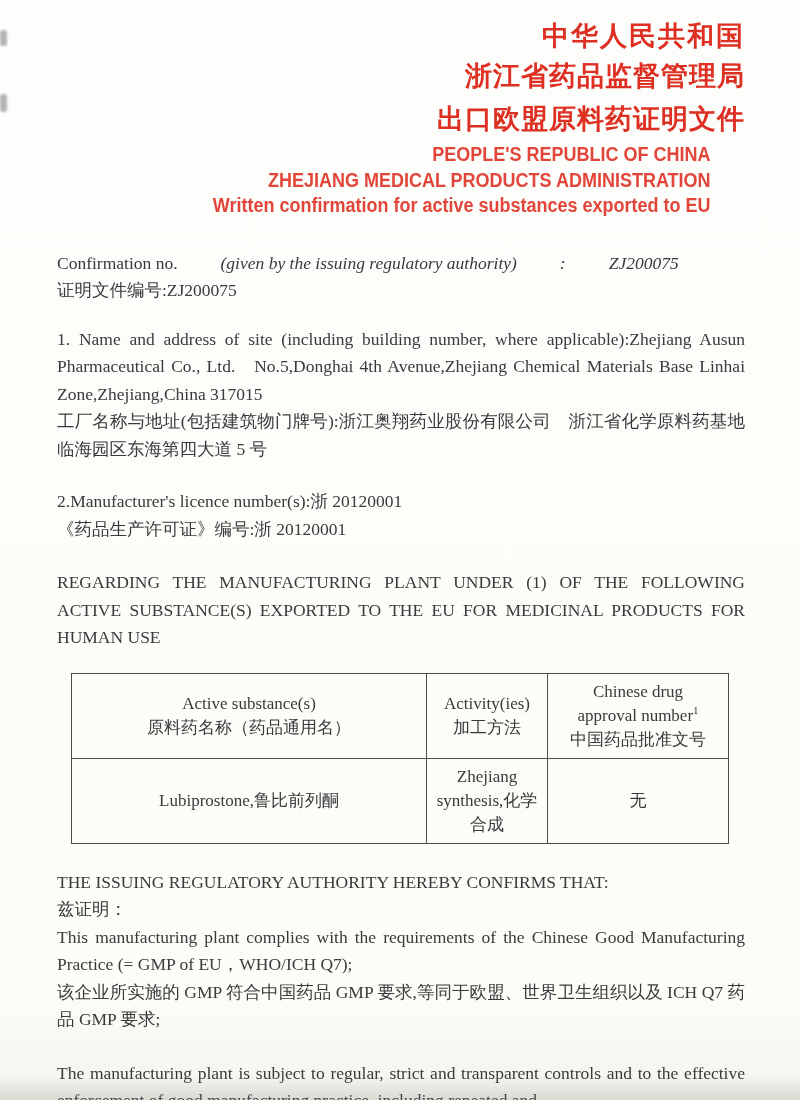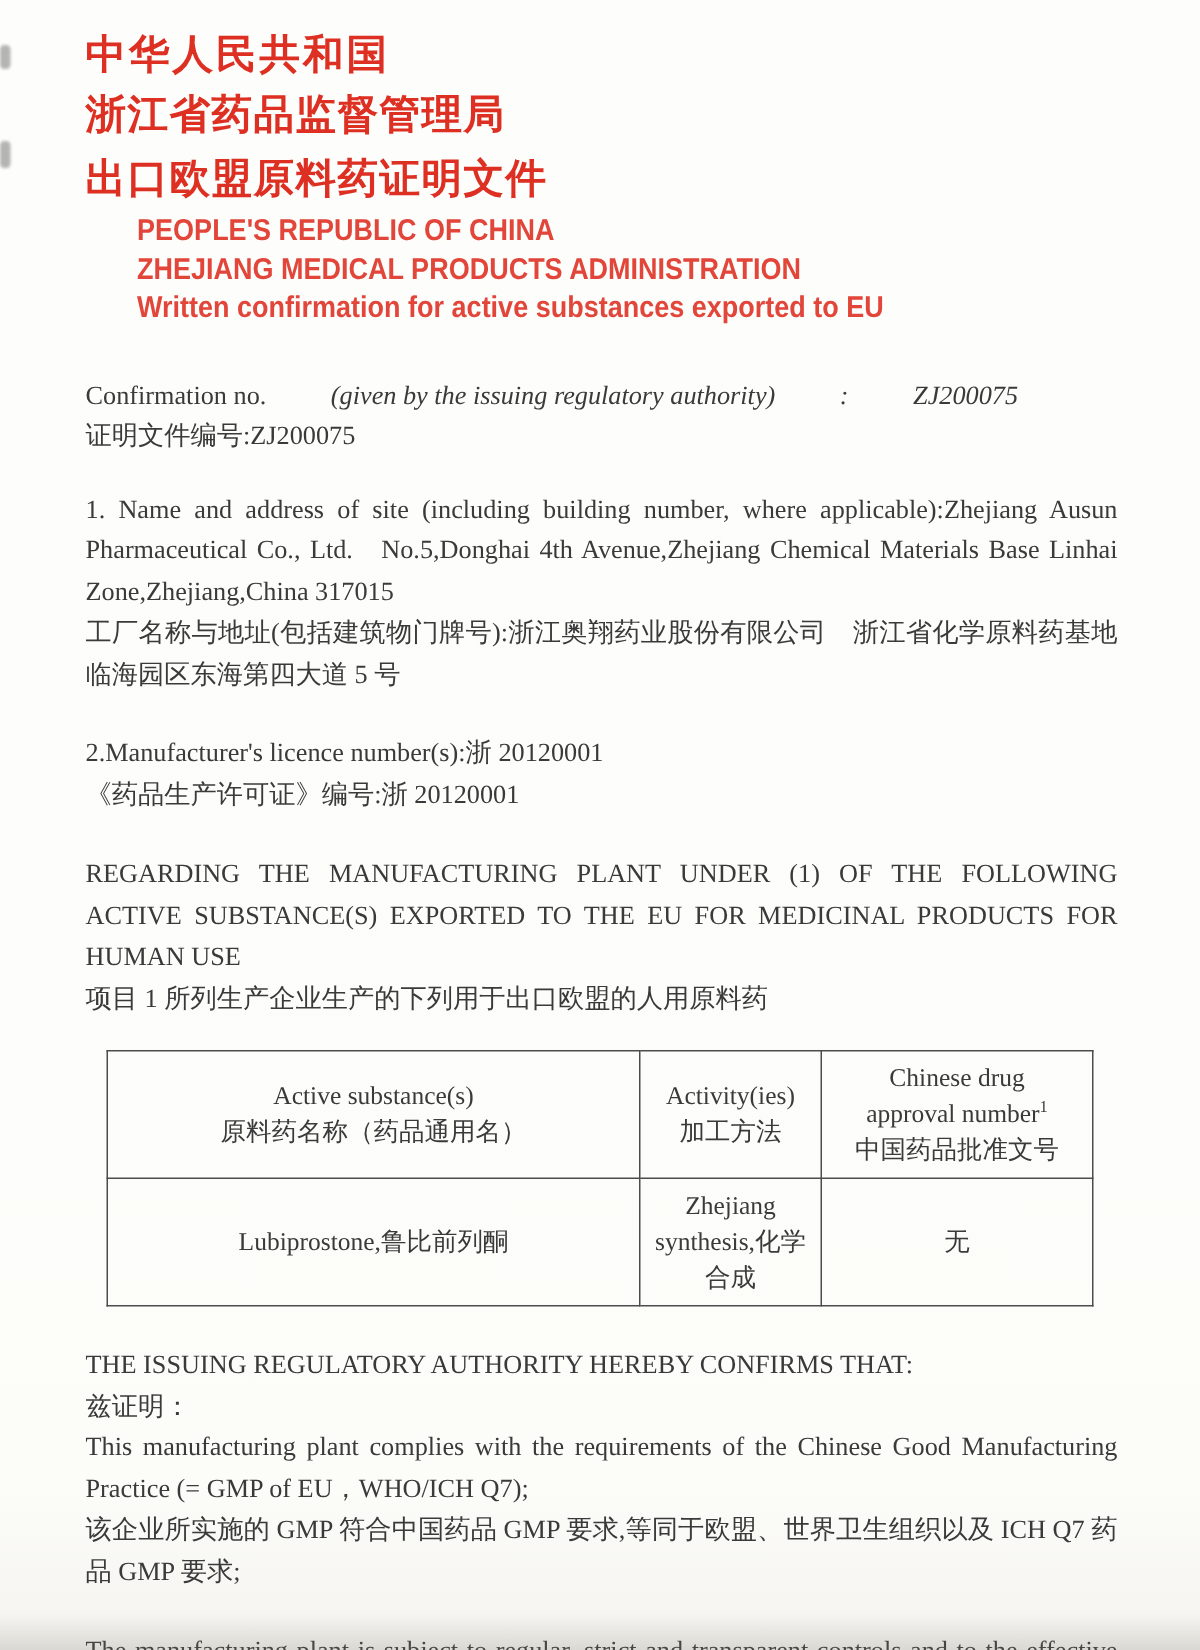--- a/index.html
+++ b/index.html
@@ -7,21 +7,21 @@
     width: 800px; height: 1100px;
     background: linear-gradient(180deg, #fdfdfb 0%, #fcfcf9 90%, #f4f3ef 100%);
     overflow: hidden;
     font-family: "Liberation Serif", "DejaVu Serif", serif;
     color: #3a3a3a;
     position: relative;
   }
   .page { padding: 16px 55px 0 57px; position: relative; }
 
   
-  .doc-header { text-align: left; color: #dd2f22; }
+  .doc-header { text-align: right; color: #dd2f22; }
   .hdr-cn1 { font-size: 27px; font-weight: bold; line-height: 40px; letter-spacing: 2px; }
   .hdr-cn2 { font-size: 27px; font-weight: bold; line-height: 41px; letter-spacing: 1px; }
   .hdr-cn3 { font-size: 27px; font-weight: bold; line-height: 45px; letter-spacing: 1px; }
   .hdr-en {
     font-family: "Liberation Sans", "DejaVu Sans", sans-serif;
     font-weight: bold; font-size: 20px; line-height: 25.5px;
     color: #e2463a; transform: scaleX(.9); transform-origin: 50% 50%;
   }
 
   
@@ -95,21 +95,20 @@
     <p class="para">工厂名称与地址(包括建筑物门牌号):浙江奥翔药业股份有限公司　浙江省化学原料药基地临海园区东海第四大道 5 号</p>
   </div>
 
   <div class="block mt-sec2">
     <p class="para nojust">2.Manufacturer's licence number(s):浙 20120001</p>
     <p class="para nojust">《药品生产许可证》编号:浙 20120001</p>
   </div>
 
   <div class="block mt-reg">
     <p class="para">REGARDING THE MANUFACTURING PLANT UNDER (1) OF THE FOLLOWING ACTIVE SUBSTANCE(S) EXPORTED TO THE EU FOR MEDICINAL PRODUCTS FOR HUMAN USE</p>
-    <p class="para nojust">项目 1 所列生产企业生产的下列用于出口欧盟的人用原料药</p>
   </div>
 
   <table class="subst">
     <colgroup>
         <col class="c1">
         <col class="c2">
         <col class="c3">
       </colgroup>
     <thead>
       <tr>

